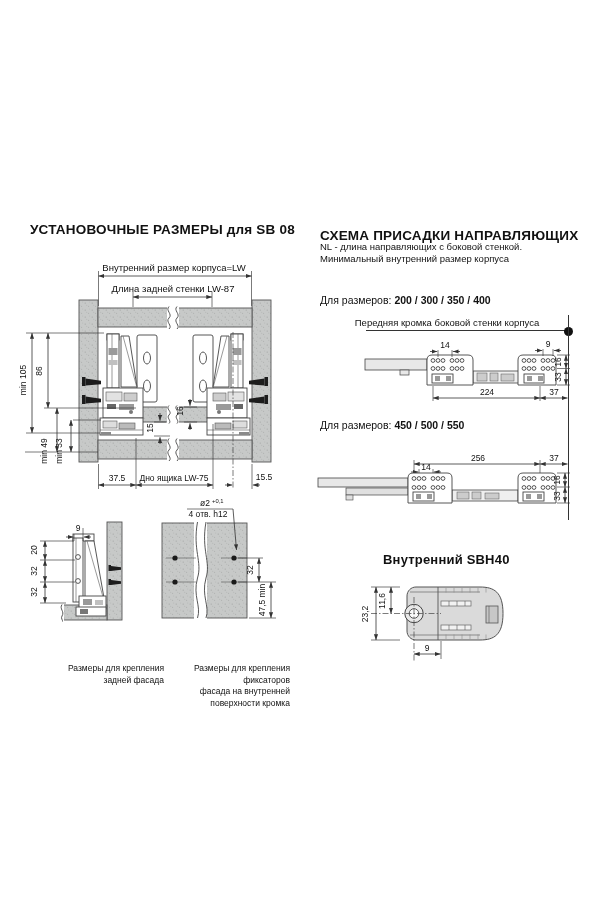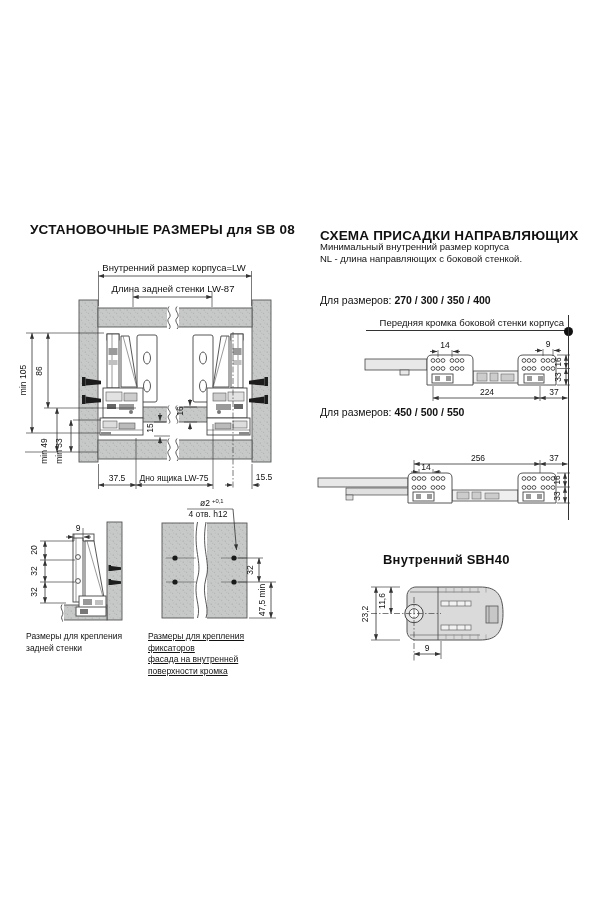--- a/index.html
+++ b/index.html
@@ -3,21 +3,21 @@
 <meta charset="utf-8">
 <style>
   html,body{margin:0;padding:0;background:#fff;}
   #canvas{position:relative;width:600px;height:708px;background:#ffffff;overflow:hidden;
           font-family:"Liberation Sans",sans-serif;color:#111;}
   .abs{position:absolute;}
   .h1{font-size:13.5px;font-weight:bold;letter-spacing:.2px;white-space:nowrap;}
   .note{font-size:9.5px;line-height:11.5px;white-space:nowrap;}
   .sizes{font-size:10.5px;white-space:nowrap;}
   .sizes b{font-weight:bold;}
-  .cap{font-size:8.5px;line-height:11.5px;text-align:left;}
+  .cap{font-size:8.5px;line-height:11.5px;text-align:right;margin-top:32px;}
   .lblr{font-size:9.5px;white-space:nowrap;}
   svg{position:absolute;overflow:visible;}
   svg text{font-family:"Liberation Sans",sans-serif;fill:#111;}
   .dt{font-size:8.5px;}
   .dts{font-size:9.5px;}
   .sup{font-size:5.8px;}
   .dim{stroke:#333;stroke-width:.8;fill:none;}
   .ext{stroke:#333;stroke-width:.65;fill:none;}
   .cl{stroke:#444;stroke-width:.7;fill:none;stroke-dasharray:6 2 1.5 2;}
   .out{fill:#ffffff;stroke:#444;stroke-width:.9;}
@@ -26,40 +26,40 @@
 </style>
 </head>
 <body>
 
 <div id="canvas">
 
   <div class="abs h1" style="left:30px;top:222px;">УСТАНОВОЧНЫЕ РАЗМЕРЫ для SB 08</div>
   <div class="abs h1" style="left:320px;top:228px;">СХЕМА ПРИСАДКИ НАПРАВЛЯЮЩИХ</div>
 
   <div class="abs note" style="left:320px;top:241px;">
+    <div>NL - длина направляющих с боковой стенкой.</div>
     <div>Минимальный внутренний размер корпуса</div>
-    <div>NL - длина направляющих с боковой стенкой.</div>
   </div>
 
-  <div class="abs sizes" style="left:320px;top:294px;"><span>Для размеров: </span><b>270 / 300 / 350 / 400</b></div>
-
-  <div class="abs lblr" style="left:330px;top:317px;width:234px;text-align:right;">Передняя кромка боковой стенки корпуса</div>
+  <div class="abs sizes" style="left:320px;top:294px;"><span>Для размеров: </span><b>200 / 300 / 350 / 400</b></div>
+
+  <div class="abs lblr" style="left:330px;top:317px;width:234px;text-align:center;">Передняя кромка боковой стенки корпуса</div>
   <div class="abs" style="left:366px;top:330px;width:201px;height:1.2px;background:#333;"></div>
   <div class="abs" style="left:563.5px;top:327px;width:9px;height:9px;border-radius:50%;background:#111;"></div>
   <div class="abs" style="left:567.5px;top:315px;width:1.3px;height:205px;background:#333;"></div>
 
-  <div class="abs sizes" style="left:320px;top:406px;"><span>Для размеров: </span><b>450 / 500 / 550</b></div>
+  <div class="abs sizes" style="left:320px;top:419px;"><span>Для размеров: </span><b>450 / 500 / 550</b></div>
 
   <div class="abs h1" style="left:383px;top:552px;font-size:13px;">Внутренний SBH40</div>
 
   <div class="abs cap" style="left:26px;top:631px;width:138px;">
     <div>Размеры  для крепления</div>
-    <div>задней стенки</div>
+    <div>задней фасада</div>
   </div>
-  <div class="abs cap" style="left:148px;top:631px;width:142px;text-decoration:underline;">
+  <div class="abs cap" style="left:148px;top:631px;width:142px;">
     <div>Размеры для крепления фиксаторов</div>
     <div>фасада на внутренней</div>
     <div>поверхности кромка</div>
   </div>
 
   <svg style="left:20px;top:258px;" width="292" height="235" viewBox="20 258 292 235">
     <defs>
       <marker id="arw" viewBox="0 0 10 8" markerWidth="7.5" markerHeight="6" refX="9.5" refY="4" orient="auto-start-reverse" markerUnits="strokeWidth">
         <path d="M0,0.5 L9.5,4 L0,7.5 z" fill="#333"></path>
       </marker>

